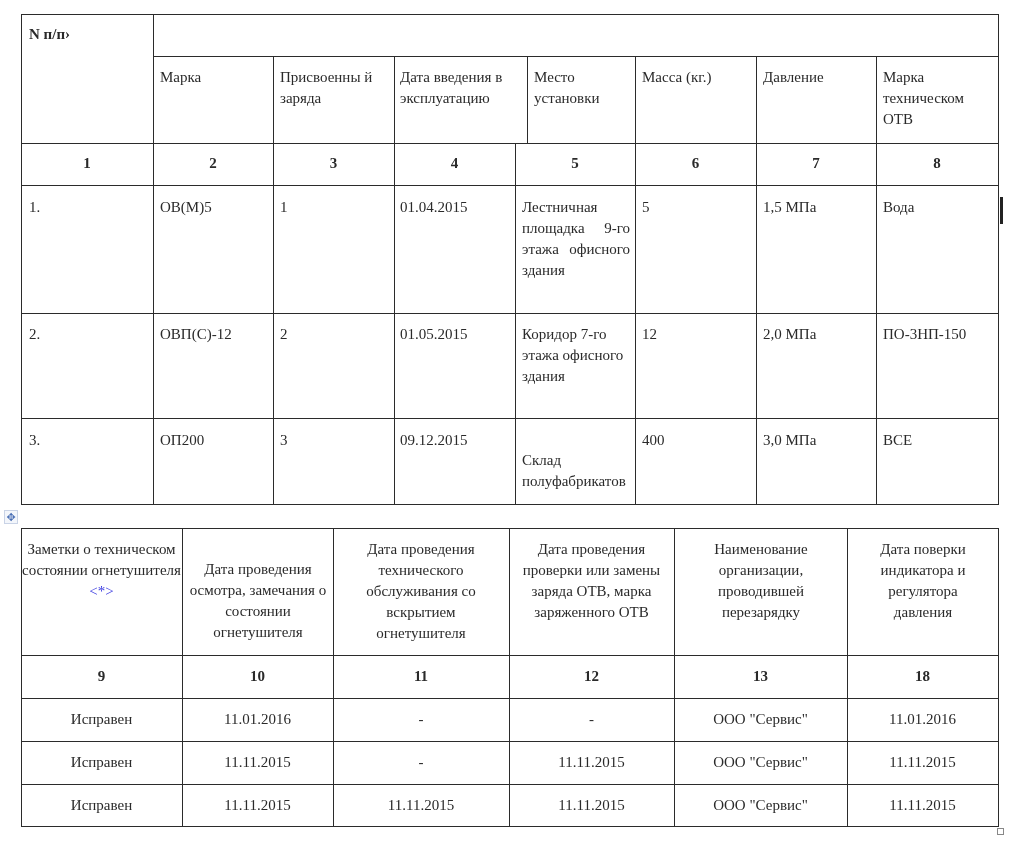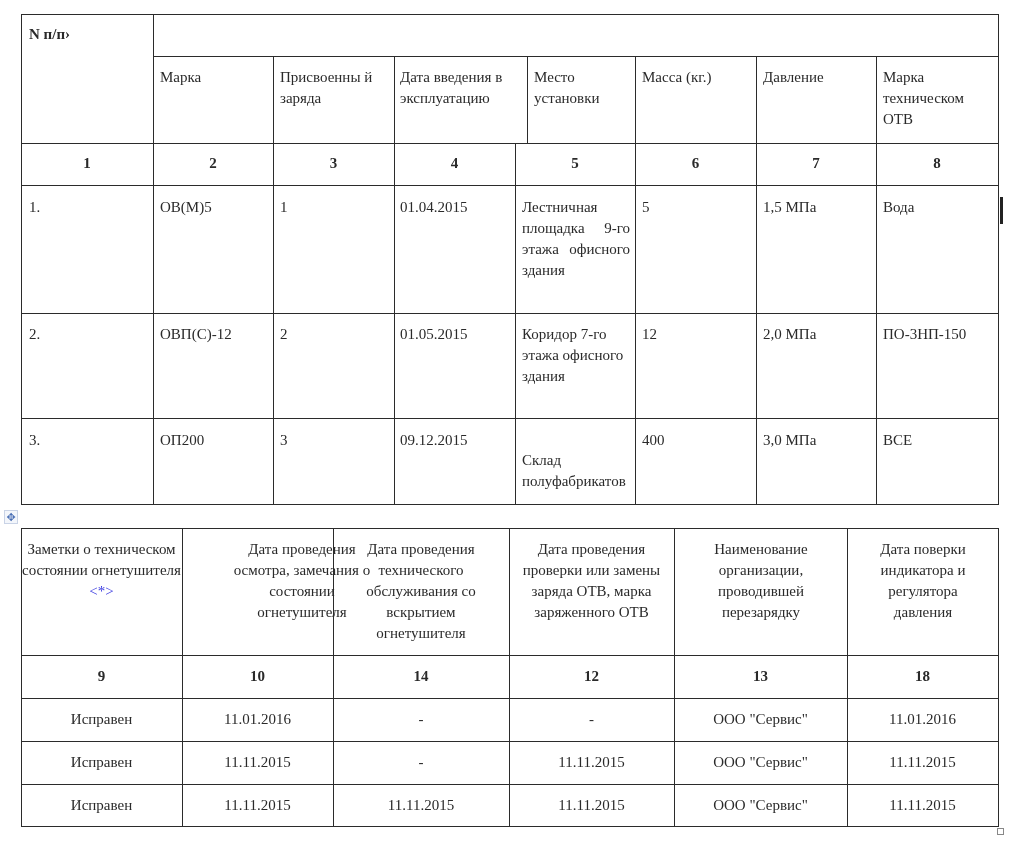--- a/index.html
+++ b/index.html
@@ -158,29 +158,29 @@
   <div class="vline" style="left:509px;top:528px;height:298px;"></div>
   <div class="vline" style="left:674px;top:528px;height:298px;"></div>
   <div class="vline" style="left:847px;top:528px;height:298px;"></div>
   <div class="vline" style="left:998px;top:528px;height:298px;"></div>
 </div>
 
 <div class="cell-text center" style="left:21px;top:539px;width:161px;">
   <span>Заметки о техническом состоянии огнетушителя</span>
   <span class="footnote-link">&lt;*&gt;</span>
 </div>
-<div class="cell-text center" style="left:186px;top:539px;width:144px;margin-left:44px;">Дата проведения осмотра, замечания о состоянии огнетушителя</div>
+<div class="cell-text center" style="left:186px;top:559px;width:144px;">Дата проведения осмотра, замечания о состоянии огнетушителя</div>
 <div class="cell-text center" style="left:340px;top:539px;width:162px;">Дата проведения технического обслуживания со вскрытием огнетушителя</div>
 <div class="cell-text center" style="left:512px;top:539px;width:159px;">Дата проведения проверки или замены заряда ОТВ, марка заряженного ОТВ</div>
 <div class="cell-text center" style="left:688px;top:539px;width:146px;">Наименование организации, проводившей перезарядку</div>
 <div class="cell-text center" style="left:858px;top:539px;width:130px;">Дата поверки индикатора и регулятора давления</div>
 
 <div class="cell-text bold center" style="left:21px;top:666px;width:161px;">9</div>
 <div class="cell-text bold center" style="left:182px;top:666px;width:151px;">10</div>
-<div class="cell-text bold center" style="left:333px;top:666px;width:176px;">14</div>
+<div class="cell-text bold center" style="left:333px;top:666px;width:176px;">11</div>
 <div class="cell-text bold center" style="left:509px;top:666px;width:165px;">12</div>
 <div class="cell-text bold center" style="left:674px;top:666px;width:173px;">13</div>
 <div class="cell-text bold center" style="left:847px;top:666px;width:151px;">18</div>
 
 <div>
   <div class="cell-text center" style="left:21px;top:709px;width:161px;">Исправен</div>
   <div class="cell-text center" style="left:182px;top:709px;width:151px;">11.01.2016</div>
   <div class="cell-text center" style="left:333px;top:709px;width:176px;">-</div>
   <div class="cell-text center" style="left:509px;top:709px;width:165px;">-</div>
   <div class="cell-text center" style="left:674px;top:709px;width:173px;">ООО "Сервис"</div>

